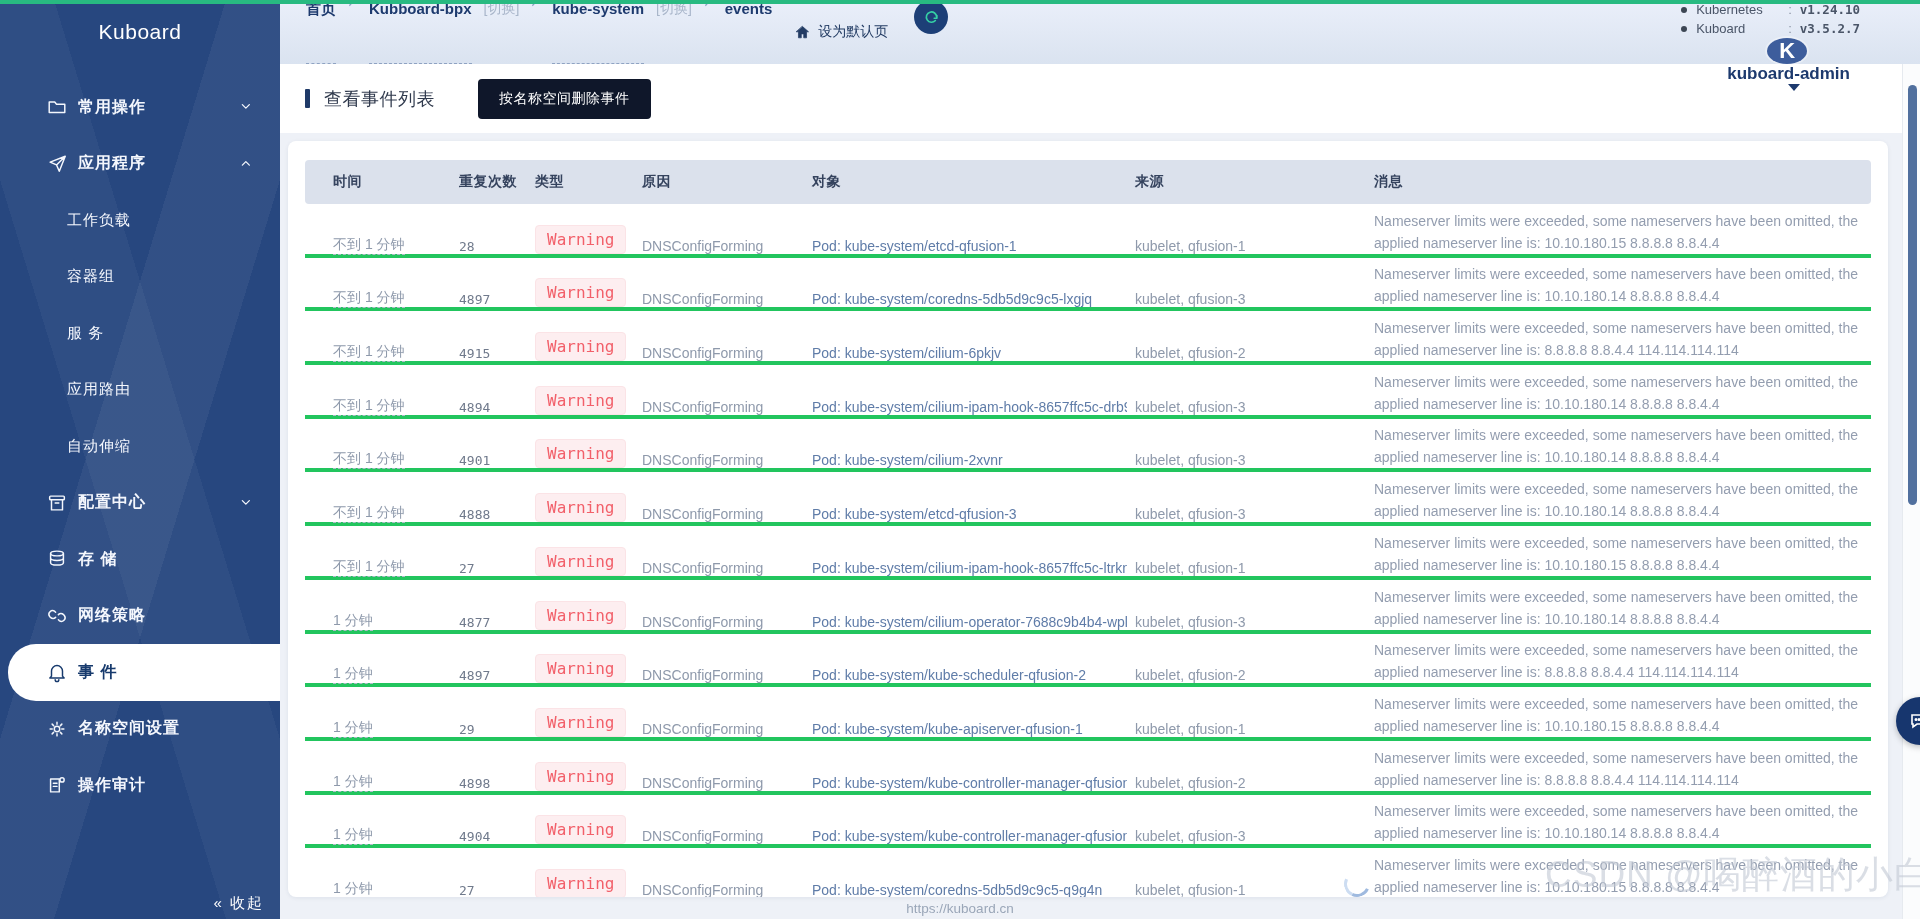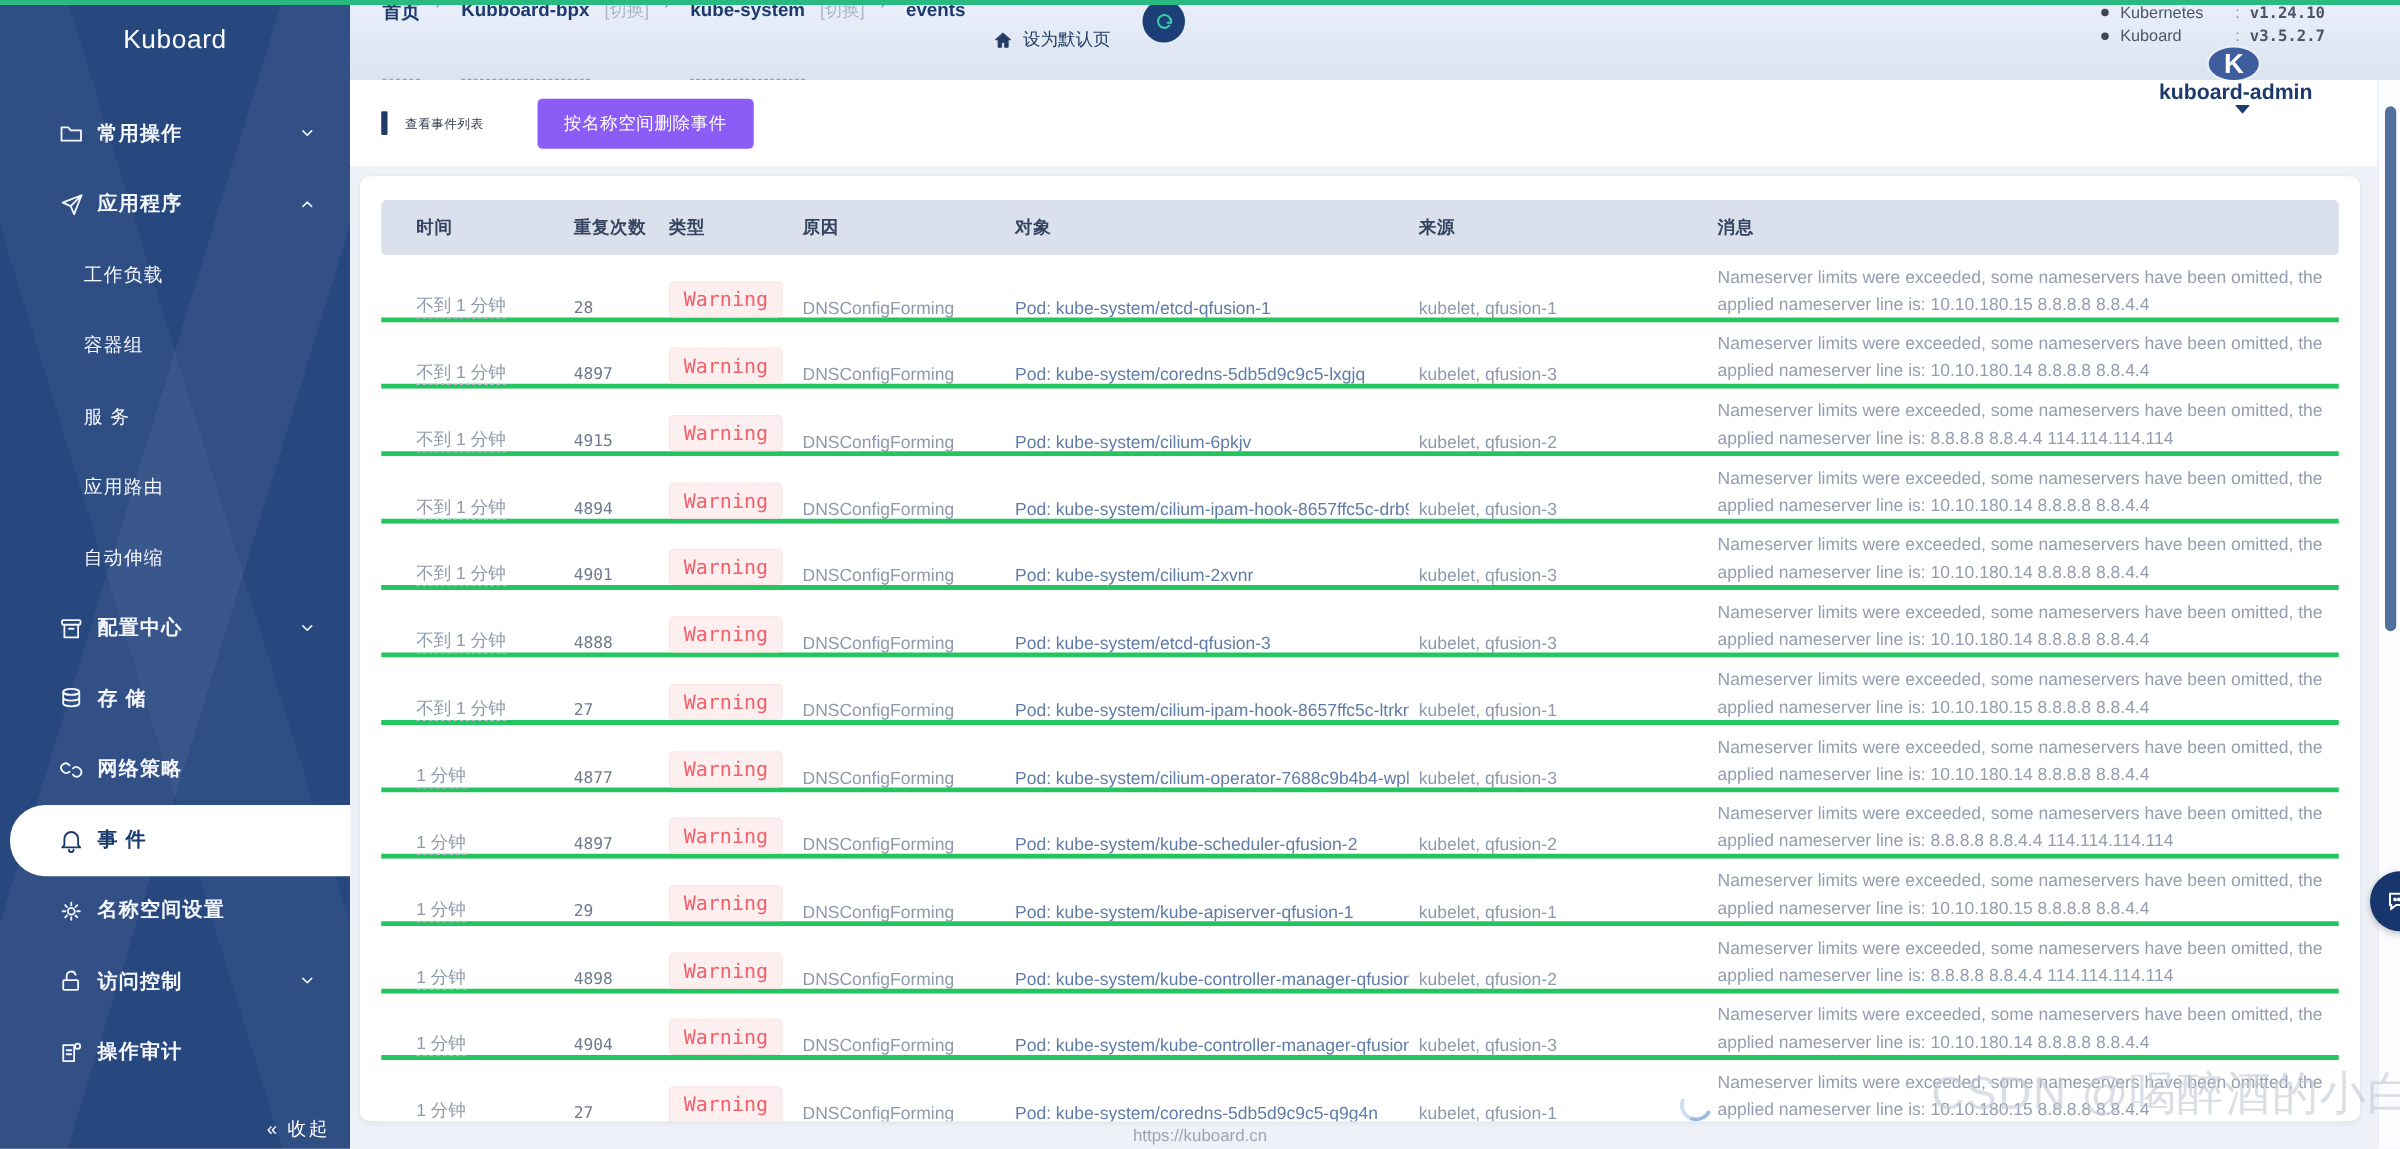--- a/index.html
+++ b/index.html
@@ -45,22 +45,22 @@
   .ver-name { width:92px; }
   .ver-colon { color:#8b94a5; margin-right:8px; }
   .ver-val { font-family:"DejaVu Sans Mono",monospace; font-size:12.5px;font-weight:bold; }
   .avatar { width:40px; height:40px; border-radius:50%; background:#3d5d9c; color:#fff; display:flex; align-items:center; justify-content:center; font-size:22px; font-weight:bold; margin-right:13px; box-shadow:0 0 0 2px rgba(255,255,255,.35); cursor:pointer; }
   .username { color:#1d3a6e; font-size:17px; font-weight:bold; margin-right:10px; cursor:pointer; }
   .caret-down { width:0; height:0; border-left:6px solid transparent; border-right:6px solid transparent; border-top:7px solid #1d3a6e; cursor:pointer; }
 
   
   .toolbar { position:absolute; left:280px; top:64px; width:1640px; height:69px; background:#fff; z-index:15; display:flex; align-items:center; }
   .accent { width:5px; height:19px; background:#1f3a68; border-radius:1px; margin-left:25px; }
-  .toolbar-title { color:#303a4d; font-size:10px; margin-left:14px; letter-spacing:.5px; }
-  .danger-btn { margin-left:43px; background:#8b5cf6; color:#fff; font-size:14px; border:none; border-radius:4px; padding:11px 21px; cursor:pointer; letter-spacing:.5px; }
+  .toolbar-title { color:#303a4d; font-size:18px; margin-left:14px; letter-spacing:.5px; }
+  .danger-btn { margin-left:43px; background:#0f172a; color:#fff; font-size:14px; border:none; border-radius:4px; padding:11px 21px; cursor:pointer; letter-spacing:.5px; }
 
   
   .content { position:absolute; left:280px; top:133px; width:1640px; height:786px; background:#eef1f7; z-index:10; }
   .card { position:absolute; left:8px; top:8px; width:1600px; height:756px; background:#fff; border-radius:8px; box-shadow:0 1px 4px rgba(30,50,90,.08); overflow:hidden; }
   .tablewrap { position:absolute; left:17px; top:19px; width:1566px; }
   .thead { display:flex; align-items:center; height:44px; background:#dbe1ec; border-radius:4px; }
   .th { color:#35435e; font-size:14px; font-weight:bold; letter-spacing:.5px; }
   .trow { display:flex; align-items:flex-end; height:53.7px; border-bottom:4px solid #22c55e; background:#fff; }
   .c-time { width:154px; padding-left:28px; }
   .c-count { width:76px; }
@@ -173,34 +173,20 @@
         <span class="mi-label">事 件</span>
       </div>
       <div class="menu-item leaf">
         <span class="mi-icon">
           <svg width="22" height="22" viewBox="0 0 24 24" class="ic">
             <circle cx="12" cy="12" r="3" fill="none" stroke="#f4f7fd" stroke-width="1.6" stroke-linecap="round" stroke-linejoin="round"></circle>
             <path d="M12 4.5v2.3M12 17.2v2.3M4.5 12h2.3M17.2 12h2.3M6.7 6.7l1.6 1.6M15.7 15.7l1.6 1.6M6.7 17.3l1.6-1.6M15.7 8.3l1.6-1.6" fill="none" stroke="#f4f7fd" stroke-width="1.6" stroke-linecap="round" stroke-linejoin="round"></path>
           </svg>
         </span>
         <span class="mi-label">名称空间设置</span>
-      </div>
-      <div class="menu-item group">
-        <span class="mi-icon">
-          <svg width="22" height="22" viewBox="0 0 24 24" class="ic">
-            <rect x="5" y="11" width="13" height="8.5" rx="1" fill="none" stroke="#f4f7fd" stroke-width="1.6" stroke-linecap="round" stroke-linejoin="round"></rect>
-            <path d="M8 11V7.5a4 4 0 017.8-1.2" fill="none" stroke="#f4f7fd" stroke-width="1.6" stroke-linecap="round" stroke-linejoin="round"></path>
-          </svg>
-        </span>
-        <span class="mi-label">访问控制</span>
-        <span class="mi-chevron">
-          <svg width="14" height="14" viewBox="0 0 24 24" class="ic">
-            <path d="M4 8l6 6 6-6" fill="none" stroke="#f4f7fd" stroke-width="2.2" stroke-linecap="round" stroke-linejoin="round"></path>
-          </svg>
-        </span>
       </div>
       <div class="menu-item leaf">
         <span class="mi-icon">
           <svg width="22" height="22" viewBox="0 0 24 24" class="ic">
             <path d="M5 5.5h9.5v14H5zM8 10h4M8 13.5h4" fill="none" stroke="#f4f7fd" stroke-width="1.6" stroke-linecap="round" stroke-linejoin="round"></path>
             <circle cx="17.5" cy="6.5" r="2.3" fill="none" stroke="#f4f7fd" stroke-width="1.6" stroke-linecap="round" stroke-linejoin="round"></circle>
           </svg>
         </span>
         <span class="mi-label">操作审计</span>
       </div>

